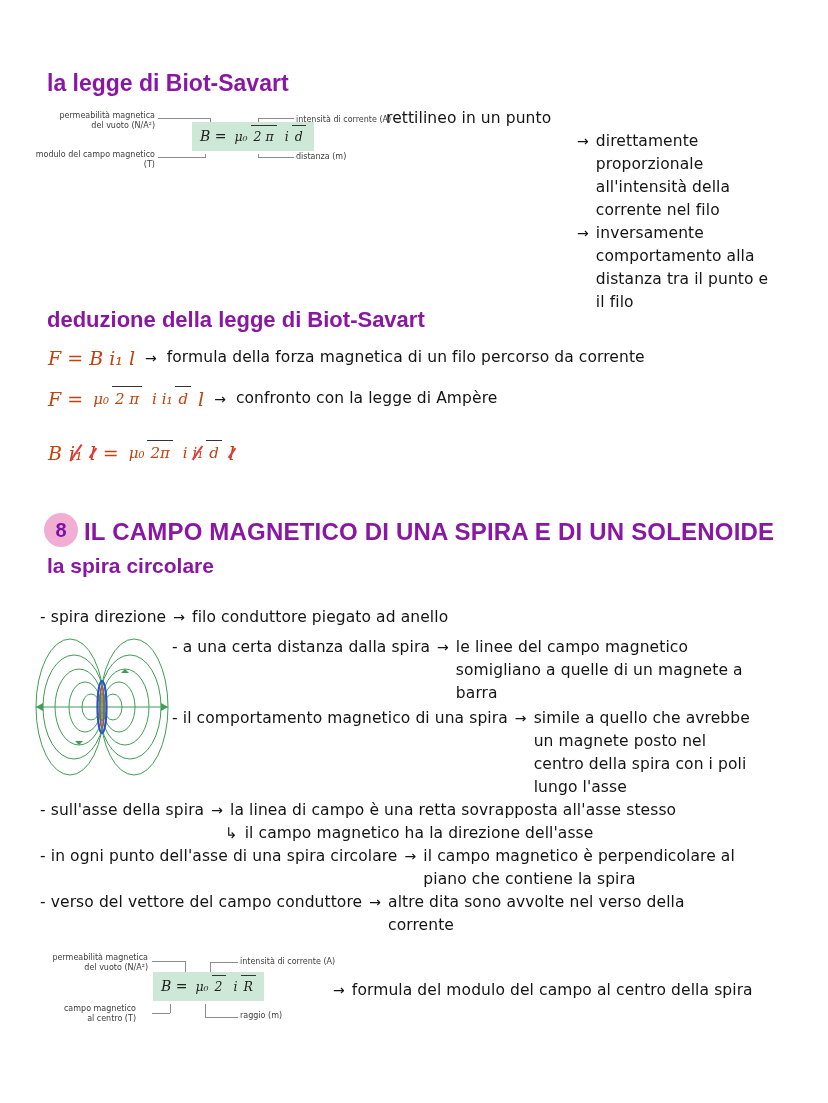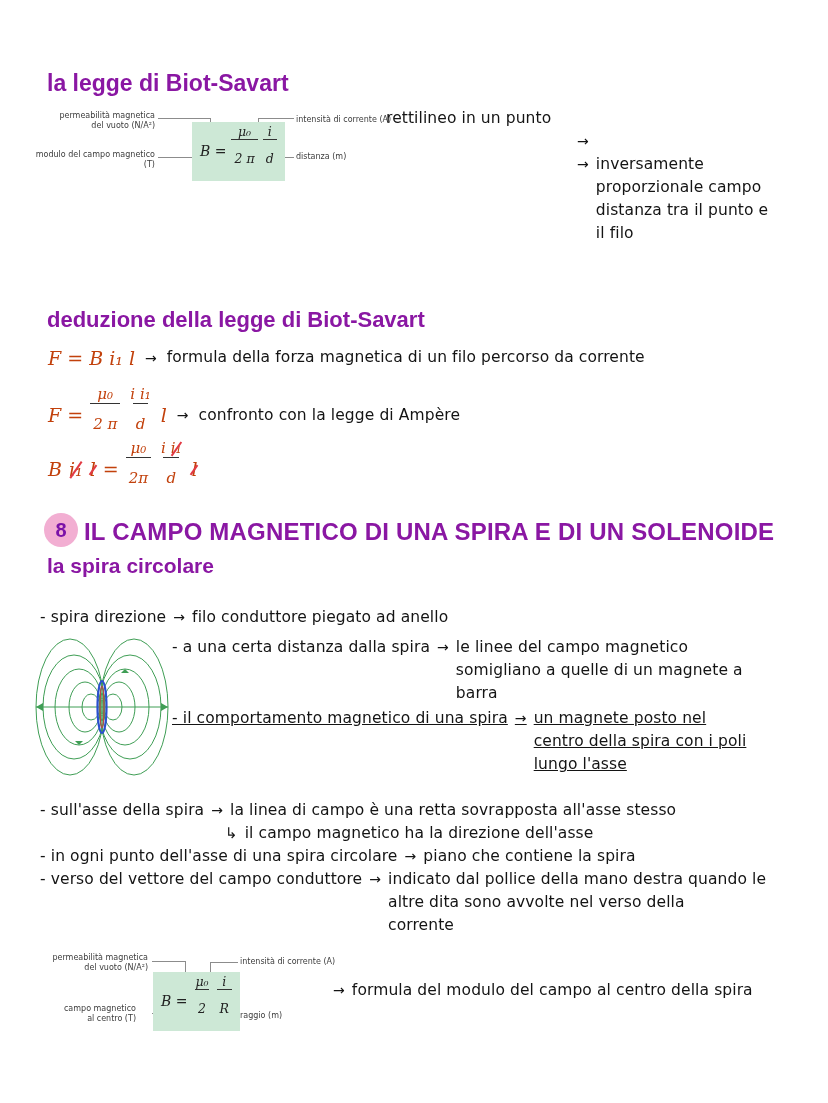--- a/index.html
+++ b/index.html
@@ -19,22 +19,22 @@
   .dlabel { position:absolute; font-size:8px; line-height:9.5px; color:#3c3c3c; }
   .hline, .vline { position:absolute; background:#8c8c8c; }
   .hline { height:1px; } .vline { width:1px; }
 
   
   .formula-box {
     position:absolute; display:flex; align-items:center; gap:5px;
     padding:3px 8px; background:#cde8d6;
     font-family:"DejaVu Serif", serif; font-style:italic; font-size:14px; color:#222;
   }
-  .frac { display:inline-flex; flex-direction:column; align-items:center; line-height:1.1; font-size:12.5px; }
-  .frac > :last-child { border-top:1px solid #333; padding:12px 3px; }
+  .frac { display:inline-flex; align-items:center; line-height:1.1; font-size:12.5px; }
+  .frac > :last-child { border-top:1px solid #333; padding:4px 3px; }
   .frac > :first-child { padding:0 3px; }
 
   
   .math-row { position:absolute; display:flex; align-items:center; gap:10px; }
   .math { font-family:"DejaVu Serif", serif; font-style:italic; font-size:19px; color:#c2410c; display:flex; align-items:center; gap:7px; }
   .math .frac { font-size:15px; }
   .arrow { font-style:normal; font-size:14px; color:#141414; flex:none; }
   .cancel { position:relative; display:inline-block; }
   .cancel::after {
     content:""; position:absolute; left:-3px; right:-3px; top:48%; height:0;
@@ -92,26 +92,32 @@
       <span>d</span>
     </span>
   </div>
 
   <div class="abs body-txt" style="left:386px; top:91px;">
     <div>rettilineo in un punto</div>
   </div>
   <div class="abs body-txt" style="left:577px; top:114px;">
     <div class="brow">
       <span class="arrow">→</span>
+      <div class="lines lines-col">
+        <div>direttamente</div>
+        <div>proporzionale</div>
+        <div>all'intensità della</div>
+        <div>corrente nel filo</div>
+      </div>
     </div>
     <div class="brow">
       <span class="arrow">→</span>
       <div class="lines lines-col">
         <div>inversamente</div>
-        <div>proporzionale campo</div>
+        <div>comportamento alla</div>
         <div>distanza tra il punto e</div>
         <div>il filo</div>
       </div>
     </div>
   </div>
 
   <div class="h-purple" style="left:47px; top:291px; font-size:22px;">deduzione della legge di Biot-Savart</div>
 
   <div class="math-row" style="left:48px; top:330px;">
     <span class="math">F = B i₁ l</span>
@@ -194,24 +200,25 @@
   <div class="abs body-txt" style="left:172px; top:620px;">
     <div class="brow">
       <span class="lead">- a una certa distanza dalla spira</span>
       <span class="arrow">→</span>
       <div class="lines lines-col">
         <div>le linee del campo magnetico</div>
         <div>somigliano a quelle di un magnete a</div>
         <div>barra</div>
       </div>
     </div>
-    <div class="brow" style="margin-top:2px;text-decoration:underline;">
+    <div class="brow" style="margin-top:2px;">
       <span class="lead">- il comportamento magnetico di una spira</span>
       <span class="arrow">→</span>
       <div class="lines lines-col">
+        <div>simile a quello che avrebbe</div>
         <div>un magnete posto nel</div>
         <div>centro della spira con i poli</div>
         <div>lungo l'asse</div>
       </div>
     </div>
   </div>
 
   <div class="abs body-txt" style="left:40px; top:783px;">
     <div class="brow">
       <span class="lead">- sull'asse della spira</span>
@@ -223,28 +230,28 @@
     <div class="brow" style="margin-left:185px;">
       <span class="arrow" style="font-size:15px;">↳</span>
       <div class="lines lines-col">
         <div>il campo magnetico ha la direzione dell'asse</div>
       </div>
     </div>
     <div class="brow">
       <span class="lead">- in ogni punto dell'asse di una spira circolare</span>
       <span class="arrow">→</span>
       <div class="lines lines-col">
+        <div>il campo magnetico è perpendicolare al</div>
         <div>piano che contiene la spira</div>
       </div>
     </div>
     <div class="brow">
       <span class="lead">- verso del vettore del campo conduttore</span>
       <span class="arrow">→</span>
       <div class="lines lines-col">
-        <div>indicato dal pollice della mano destra quando le</div>
         <div>altre dita sono avvolte nel verso della</div>
         <div>corrente</div>
       </div>
     </div>
   </div>
 
   <div class="dlabel" style="left:40px; top:937px; width:108px; text-align:right;">
     <div>permeabilità magnetica</div>
     <div>del vuoto (N/A²)</div>
   </div>

